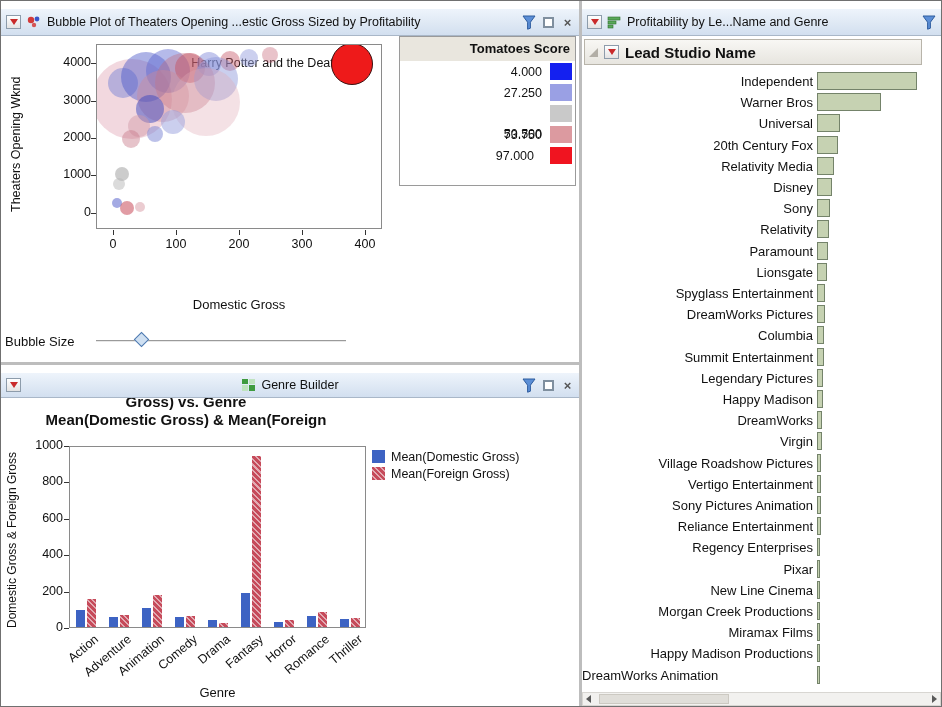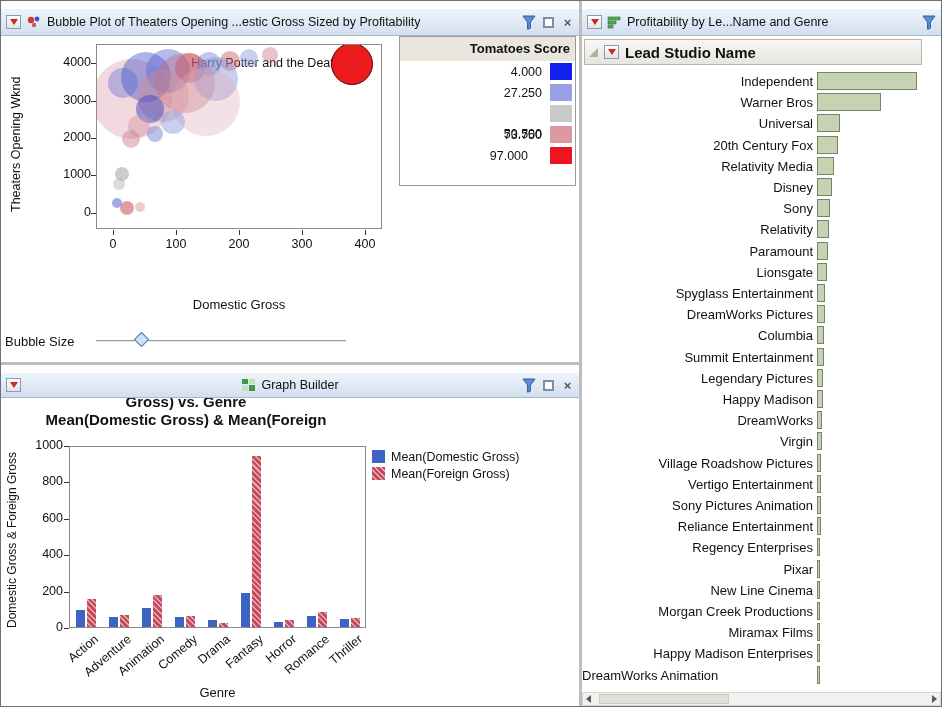--- a/index.html
+++ b/index.html
@@ -114,21 +114,21 @@
             <span style="width: 22px; height: 17px; display: inline-block; background: rgb(154, 160, 228);"></span>
           </div>
           <div style="display: flex; align-items: center; justify-content: flex-end; gap: 8px; height: 21px; padding-right: 3px;">
             <span style="font-size: 12.5px; margin-top: 40px;">50.500</span>
             <span style="width: 22px; height: 17px; display: inline-block; background: rgb(201, 201, 201);"></span>
           </div>
           <div style="display: flex; align-items: center; justify-content: flex-end; gap: 8px; height: 21px; padding-right: 3px;">
             <span style="font-size: 12.5px;">73.750</span>
             <span style="width: 22px; height: 17px; display: inline-block; background: rgb(220, 154, 160);"></span>
           </div>
-          <div style="display: flex; align-items: center; justify-content: flex-end; gap: 22px; height: 21px; padding-right: 3px;">
+          <div style="display: flex; align-items: center; justify-content: flex-end; gap: 16px; height: 21px; padding-right: 3px;">
             <span style="font-size: 12.5px;">97.000</span>
             <span style="width: 22px; height: 17px; display: inline-block; background: rgb(240, 20, 32);"></span>
           </div>
         </div>
     </div>
 
     <div class="xlab" style="left:4px;top:333px;width:84px;text-align:left">Bubble Size</div>
     <div class="slider" style="position:absolute;left:95px;top:331px;width:250px;height:18px">
       <div class="track"></div>
       <div class="thumb"></div>
@@ -162,21 +162,21 @@
         </span>
       <span class="tcenter">
         <span class="tico">
           <svg width="15" height="14">
               <rect x="1" y="1" width="6" height="5" fill="#3f9b3f"></rect>
               <rect x="8" y="1" width="6" height="5" fill="#bfe3bf"></rect>
               <rect x="1" y="7" width="6" height="6" fill="#bfe3bf"></rect>
               <rect x="8" y="7" width="6" height="6" fill="#3f9b3f"></rect>
             </svg>
         </span>
-        <span class="title">Graph Builder</span>
+        <span class="title">Genre Builder</span>
       </span>
       <span class="tright">
         <span class="tico">
           <svg width="14" height="15" viewBox="0 0 14 15">
               <path d="M1 1 h12 l-4.6 6.2 v6 l-2.8 1 v-7 z" fill="#5b8ed6" stroke="#2e5c9e"></path>
             </svg>
         </span>
         <span class="wbtn">
             <span class="sq"></span>
           </span>
@@ -325,21 +325,21 @@
         <div style="position: absolute; left: 0px; top: 537.4px; width: 231px; height: 19px; line-height: 19px; text-align: right; font-size: 13px; white-space: nowrap;">Regency Enterprises</div>
         <div style="position: absolute; left: 235px; top: 537.4px; width: 3px; height: 18px; background: rgb(198, 210, 178); border: 1px solid rgb(116, 131, 106);"></div>
         <div style="position: absolute; left: 0px; top: 558.6px; width: 231px; height: 19px; line-height: 19px; text-align: right; font-size: 13px; white-space: nowrap; padding-left: 16px;">Pixar</div>
         <div style="position: absolute; left: 235px; top: 558.6px; width: 3px; height: 18px; background: rgb(198, 210, 178); border: 1px solid rgb(116, 131, 106);"></div>
         <div style="position: absolute; left: 0px; top: 579.8px; width: 231px; height: 19px; line-height: 19px; text-align: right; font-size: 13px; white-space: nowrap;">New Line Cinema</div>
         <div style="position: absolute; left: 235px; top: 579.8px; width: 3px; height: 18px; background: rgb(198, 210, 178); border: 1px solid rgb(116, 131, 106);"></div>
         <div style="position: absolute; left: 0px; top: 601px; width: 231px; height: 19px; line-height: 19px; text-align: right; font-size: 13px; white-space: nowrap;">Morgan Creek Productions</div>
         <div style="position: absolute; left: 235px; top: 601px; width: 2.5px; height: 18px; background: rgb(198, 210, 178); border: 1px solid rgb(116, 131, 106);"></div>
         <div style="position: absolute; left: 0px; top: 622.2px; width: 231px; height: 19px; line-height: 19px; text-align: right; font-size: 13px; white-space: nowrap;">Miramax Films</div>
         <div style="position: absolute; left: 235px; top: 622.2px; width: 2.5px; height: 18px; background: rgb(198, 210, 178); border: 1px solid rgb(116, 131, 106);"></div>
-        <div style="position: absolute; left: 0px; top: 643.4px; width: 231px; height: 19px; line-height: 19px; text-align: right; font-size: 13px; white-space: nowrap;">Happy Madison Enterprises</div>
+        <div style="position: absolute; left: 0px; top: 643.4px; width: 231px; height: 19px; line-height: 19px; text-align: right; font-size: 13px; white-space: nowrap;">Happy Madison Productions</div>
         <div style="position: absolute; left: 235px; top: 643.4px; width: 2.5px; height: 18px; background: rgb(198, 210, 178); border: 1px solid rgb(116, 131, 106);"></div>
         <div style="position: absolute; left: 0px; top: 664.6px; width: 231px; height: 19px; line-height: 19px; text-align: left; font-size: 13px; white-space: nowrap;">DreamWorks Animation</div>
         <div style="position: absolute; left: 235px; top: 664.6px; width: 2.5px; height: 18px; background: rgb(198, 210, 178); border: 1px solid rgb(116, 131, 106);"></div>
       </div>
 
     <div class="hscroll" style="left:0;top:691px;width:359px;height:14px">
       <span>
           <i class="tri-l"></i>
         </span>
       <span class="sthumb"></span>

